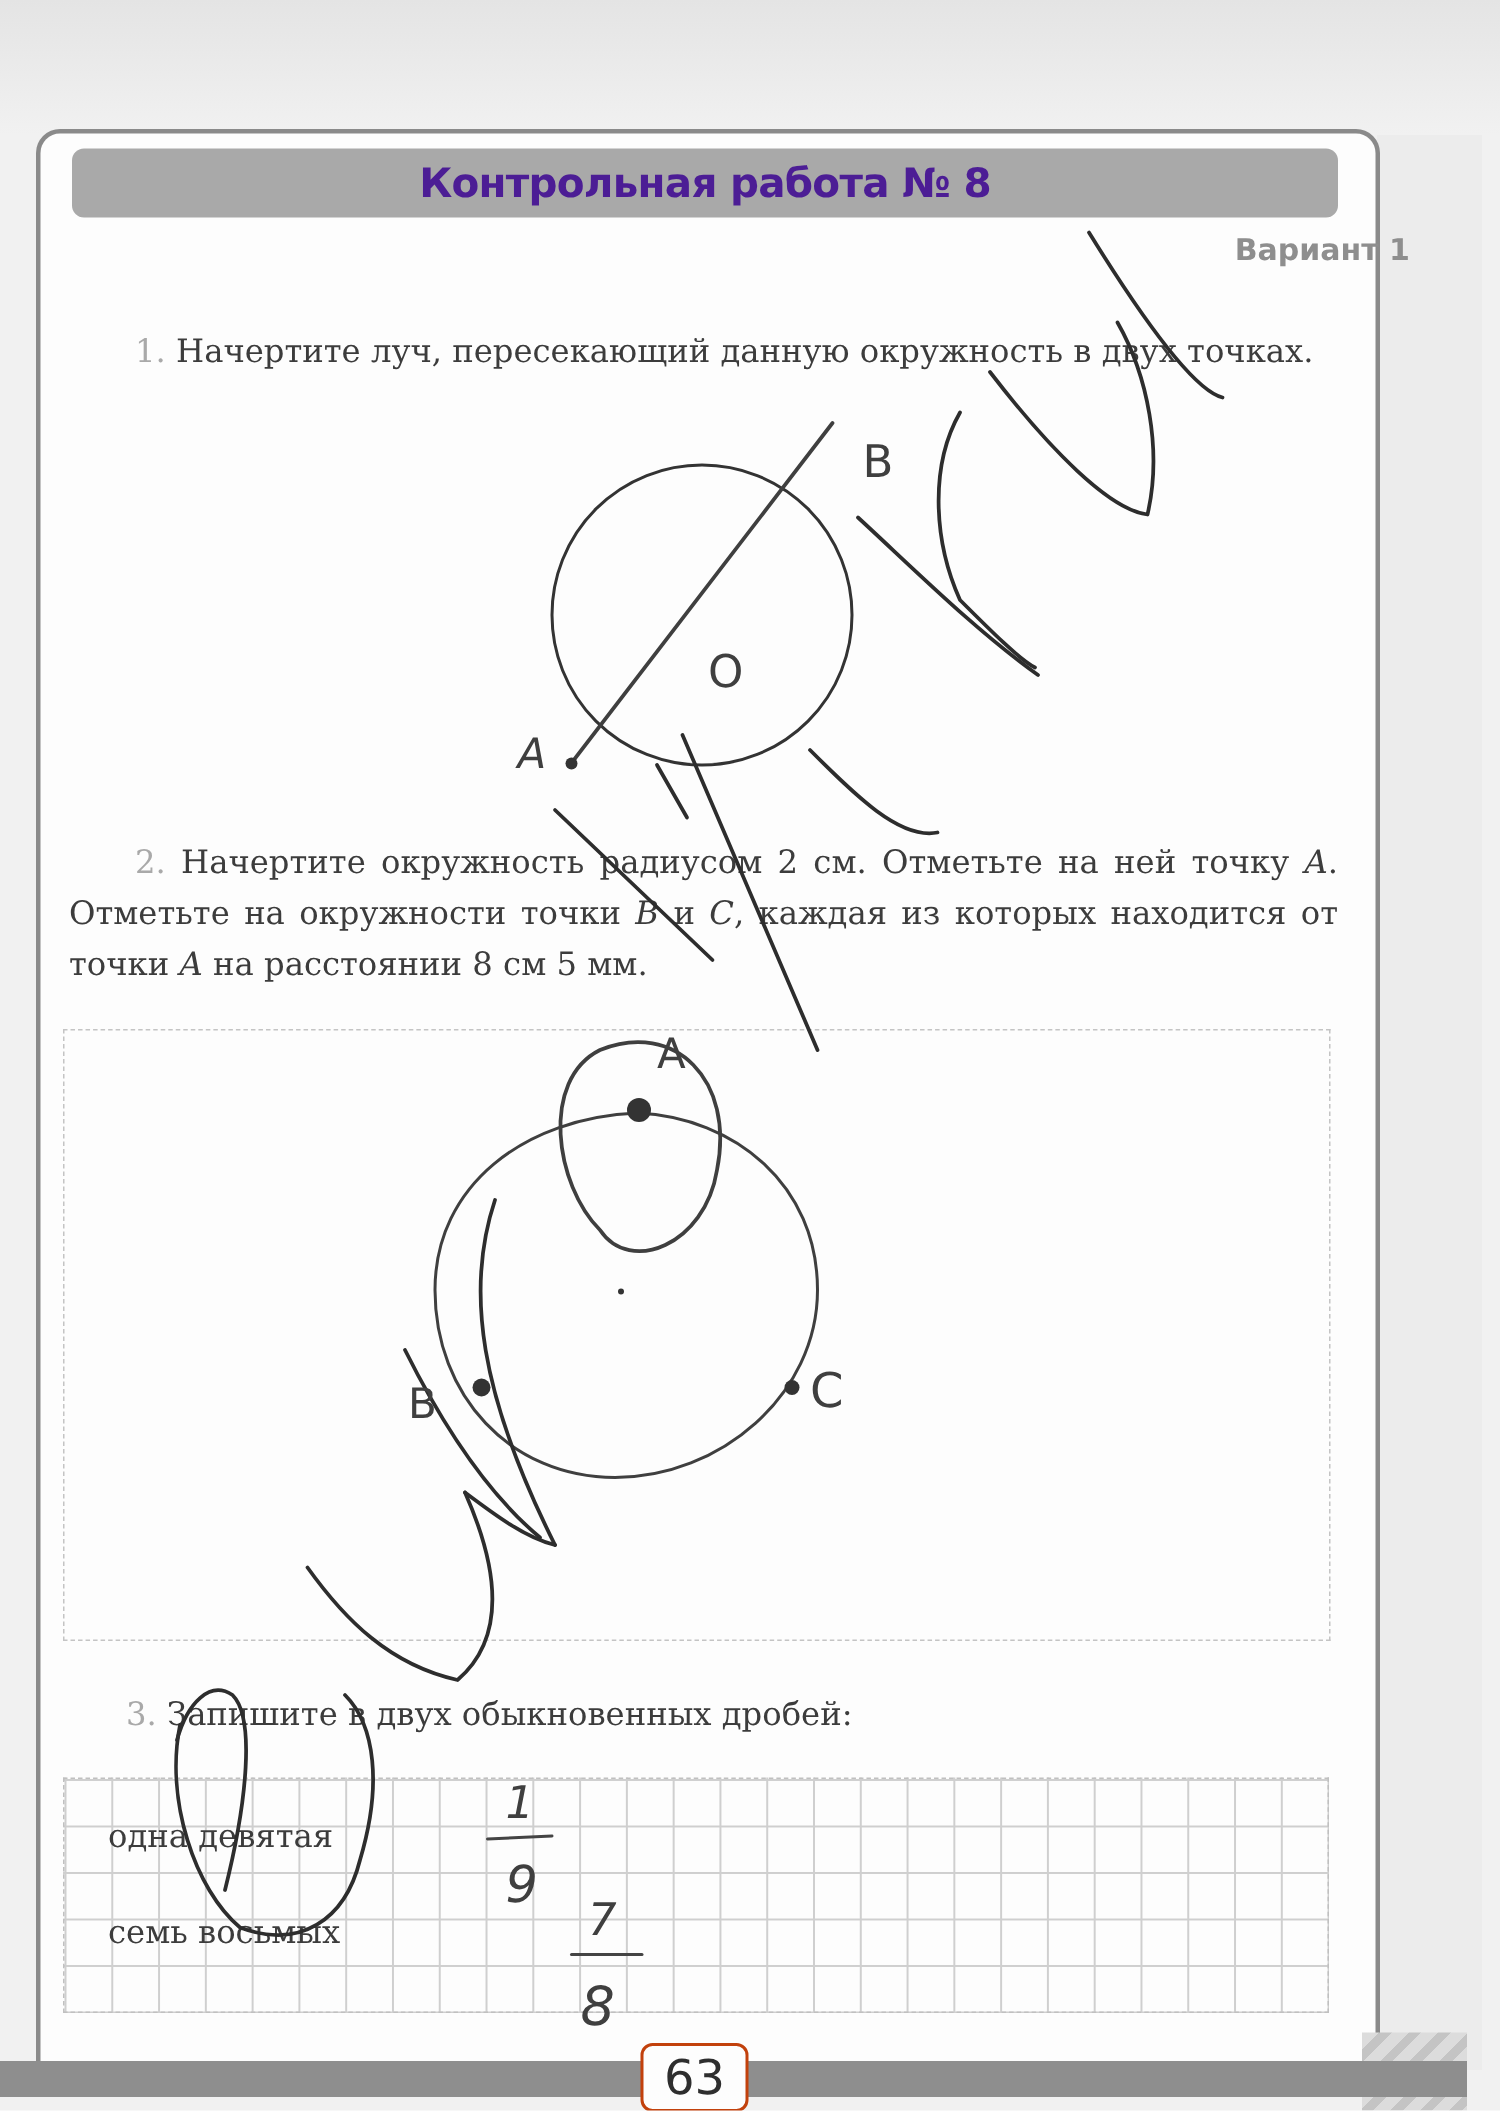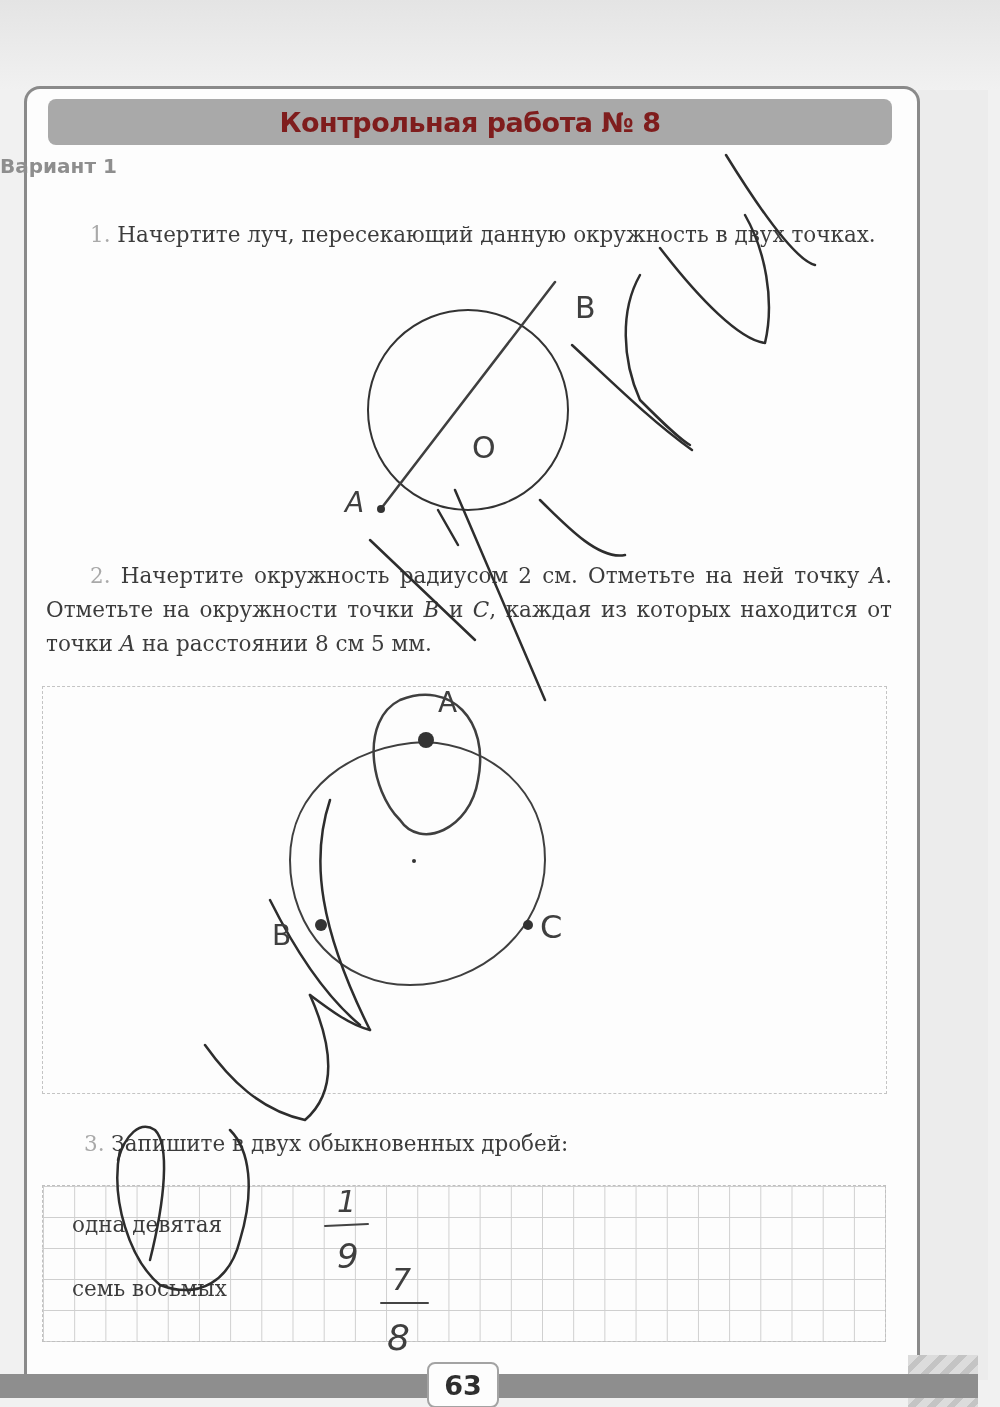--- a/index.html
+++ b/index.html
@@ -23,24 +23,24 @@
       position: absolute; left: 918px; top: 90px; width: 70px; height: 1290px;
       background: #ececec;
     }
     .title-bar {
       position: absolute; left: 48px; top: 99px; width: 844px; height: 46px;
       background: #a9a9a9; border-radius: 8px;
       display: flex; align-items: center; justify-content: center;
     }
     .title-text {
       font-family: "DejaVu Sans", sans-serif; font-weight: bold;
-      font-size: 27px; color: #7f1d1d; letter-spacing: -0.5px;
+      font-size: 27px; color: #4c1d95; letter-spacing: -0.5px;
     }
     .variant {
-      position: absolute; left: 0; width: 940px; top: 154px; text-align: left;
+      position: absolute; left: 0; width: 940px; top: 154px; text-align: right;
       font-family: "DejaVu Sans", sans-serif; font-weight: bold;
       font-size: 20px; color: #8e8e8e;
     }
     .task-text {
       position: absolute; left: 46px; width: 846px;
       font-size: 21.5px; line-height: 34px; color: #3c3c3c;
       text-align: justify; text-align-last: left;
     }
     .task-num { color: #a9a9a9; }
     .italic { font-style: italic; }
@@ -63,23 +63,23 @@
     .footer-bar {
       position: absolute; left: 0; top: 1374px; width: 978px; height: 24px;
       background: #8e8e8e;
     }
     .stripes {
       position: absolute; left: 908px; top: 1355px; width: 70px; height: 52px;
       background: repeating-linear-gradient(135deg, #dcdcdc 0 8px, #c4c4c4 8px 14px);
     }
     .page-num-box {
       position: absolute; left: 427px; top: 1362px; width: 68px; height: 42px;
-      background: #fdfdfd; border: 2px solid #a3a3a3; border-radius: 8px;
+      background: #fdfdfd; border: 2px solid #c2410c; border-radius: 8px;
       display: flex; align-items: center; justify-content: center;
-      font-family: "DejaVu Sans", sans-serif; font-weight: bold; font-size: 27px;
+      font-family: "DejaVu Sans", sans-serif; font-weight: normal; font-size: 32px;
       color: #2e2e2e;
     }
     svg.overlay { position: absolute; left: 0; top: 0; }
     .hw {
       font-family: "DejaVu Sans", sans-serif; fill: #3f3f3f;
     }
   </style>
 </head>
 <body>
 

